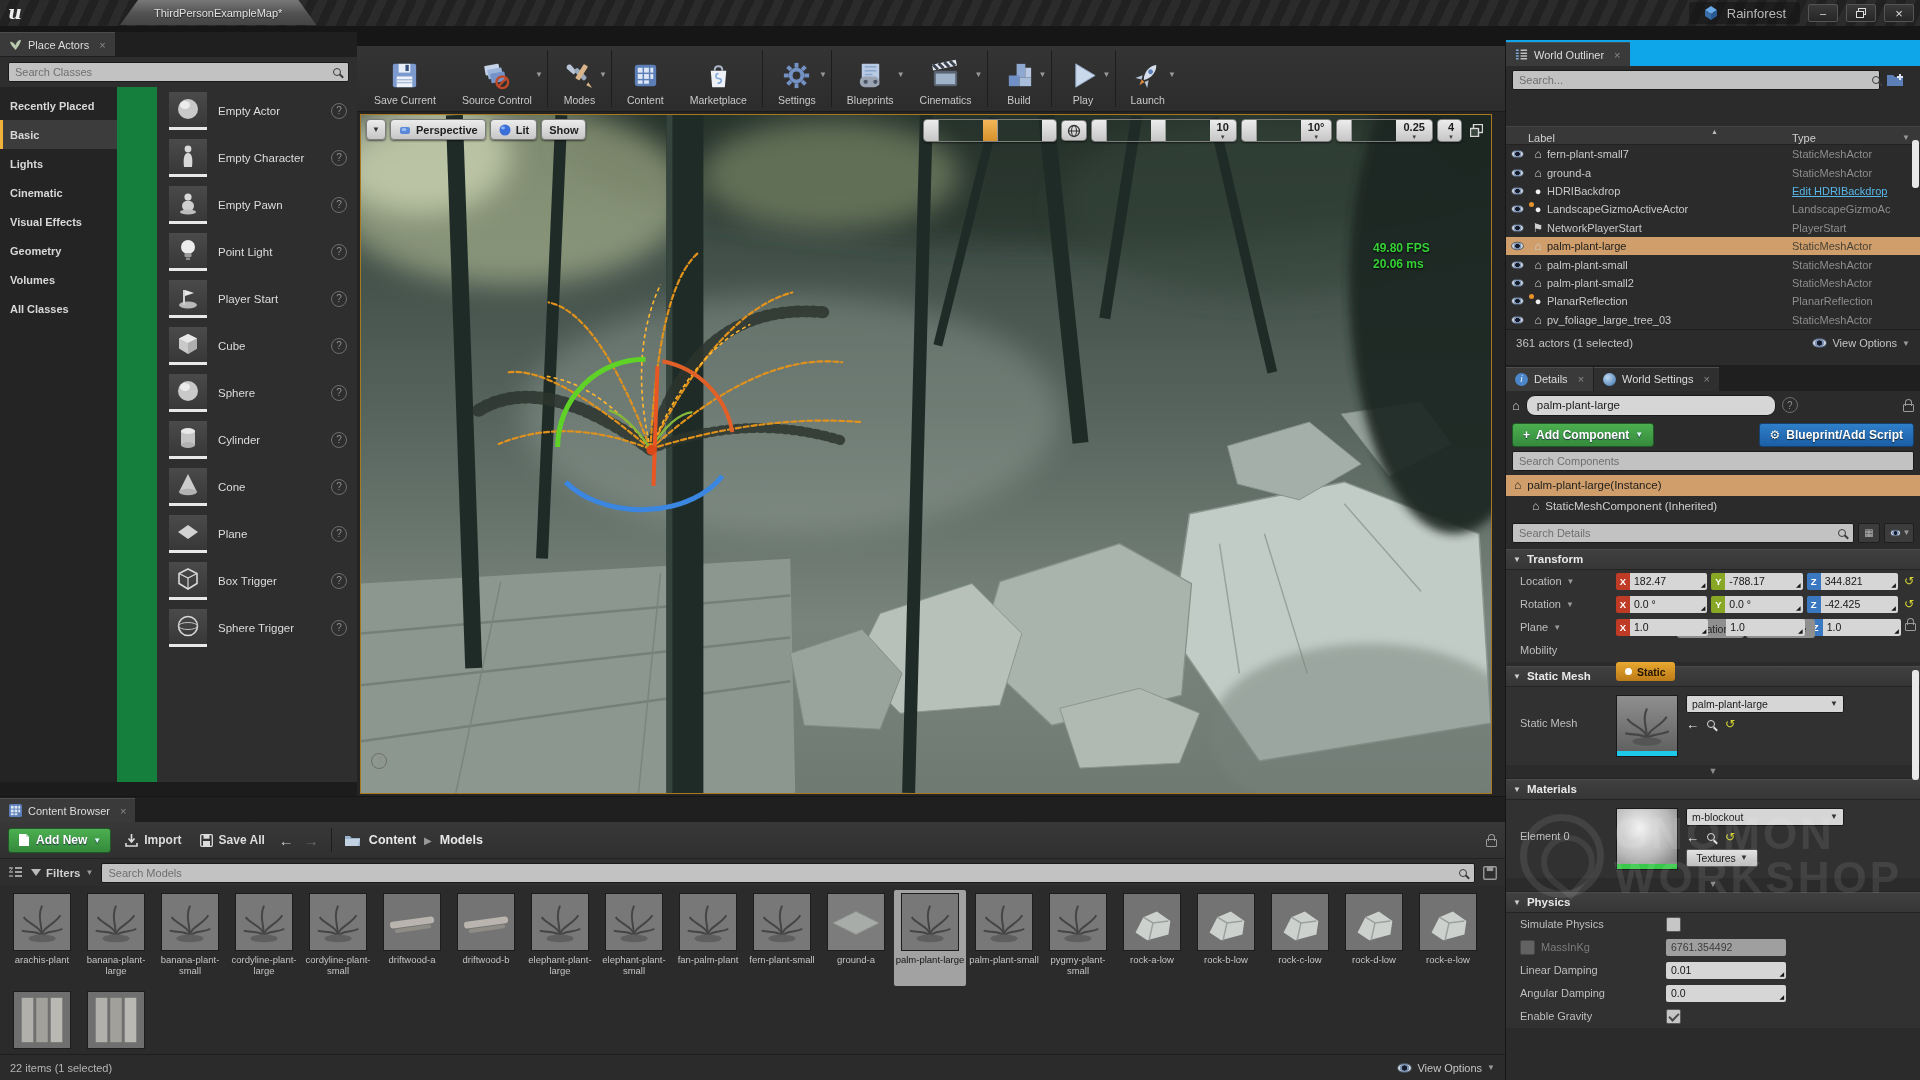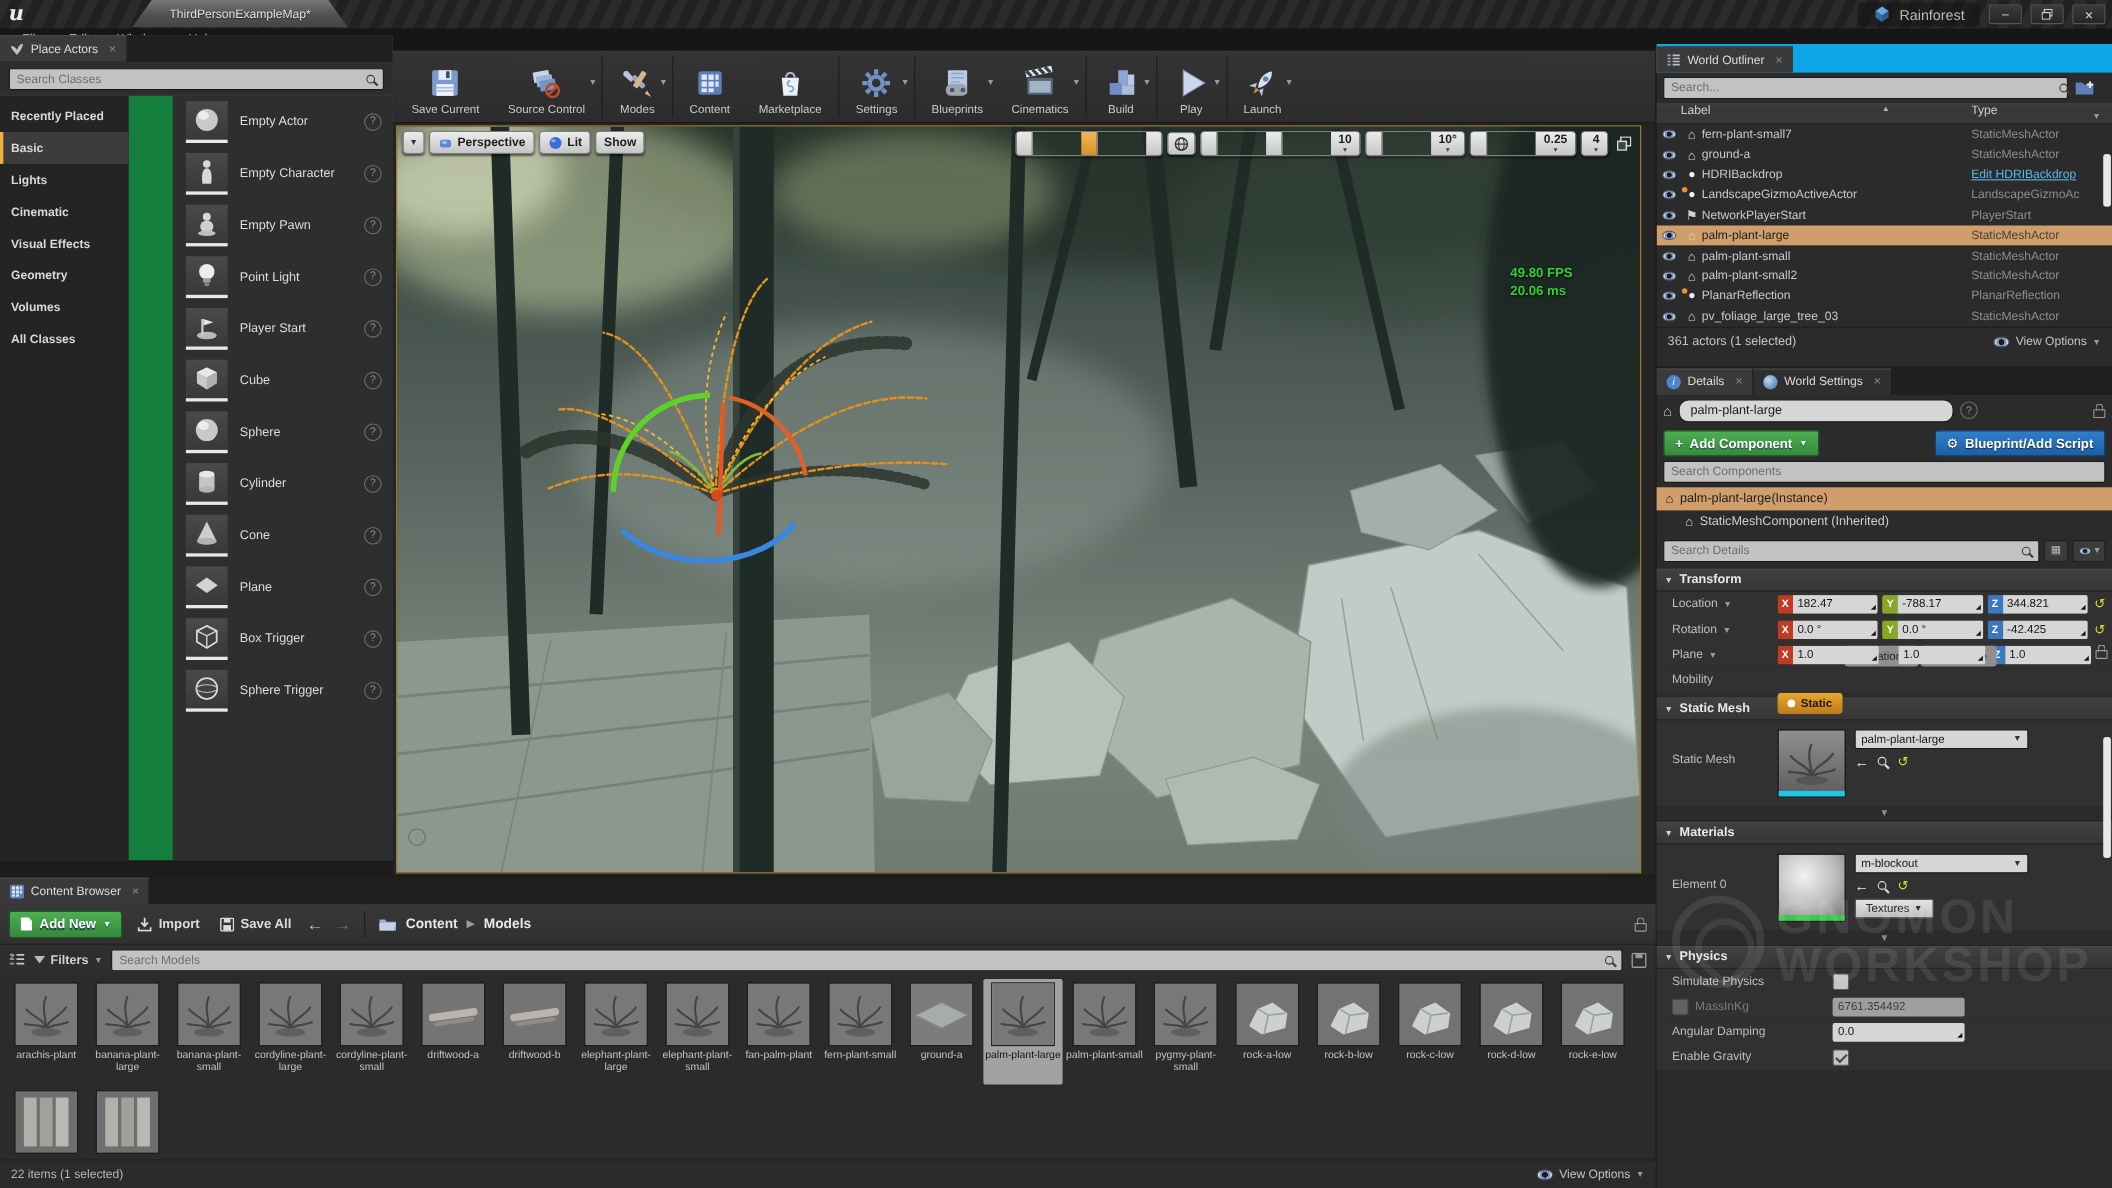--- a/index.html
+++ b/index.html
@@ -67,21 +67,21 @@
 .vp-pill{display:inline-flex;border:1px solid #7d7d7d;border-radius:4px;overflow:hidden;box-shadow:0 1px 2px rgba(0,0,0,.55);gap:44px;}
 .vp-pill .seg{height:21px;background:linear-gradient(#ececec,#c6c6c6);display:inline-flex;align-items:center;gap:3px;padding:0 7px;font-size:11px;font-weight:bold;color:#1d1d1d;border-right:1px solid #9a9a9a;}
 .vp-pill .seg:last-child{border-right:none;}
 .fps-box{position:absolute;left:1012px;top:126px;text-align:left;color:#35d035;font-size:12px;font-weight:bold;text-shadow:0 1px 2px #000;line-height:1.3;}
 .vp-help{position:absolute;left:10px;bottom:24px;}
 
 .right-panel{position:absolute;left:1505px;top:40px;width:415px;height:1040px;background:#2b2b2b;border-left:1px solid #161616;}
 .rp-tabstrip{height:26px;background:#0ea5e9;display:flex;align-items:flex-end;}
 .ol-search{display:flex;align-items:center;gap:6px;padding:4px 6px;position:relative;}
 .ol-search .mag{position:absolute;right:40px;}
-.ol-head{display:flex;height:19px;background:#383838;border-top:1px solid #444;border-bottom:1px solid #222;align-items:flex-start;font-size:11px;color:#d0d0d0;padding-left:22px;position:relative;}
+.ol-head{display:flex;height:19px;background:#383838;border-top:1px solid #444;border-bottom:1px solid #222;align-items:flex-end;font-size:11px;color:#d0d0d0;padding-left:22px;position:relative;margin-top:32px;}
 .ol-head .hl{flex:1;}.ol-head .ht{width:128px;}
 .sort-up{position:absolute;left:205px;top:1px;font-size:7px;color:#bbb;}
 .type-f{position:absolute;right:10px;top:6px;font-size:8px;color:#999;}
 .ol-rows{overflow:hidden;}
 .ol-row{display:flex;align-items:center;height:18.4px;padding-left:4px;font-size:11px;}
 .ol-row .eye{transform:scale(.85);margin-right:4px;}
 .ol-ic{width:18px;color:#cfcfcf;font-size:12px;text-align:center;flex:none;position:relative;}
 .ol-ic.sph{font-size:11px;color:#f0f0f0;}
 .ol-ic .dot{position:absolute;left:0;top:-1px;width:5px;height:5px;border-radius:50%;background:#e8922a;}
 .ol-label{flex:1;color:#c9c9c9;white-space:nowrap;overflow:hidden;}
@@ -995,20 +995,24 @@
     <div id="physics-rows">
         <div class="ph-row">
   <span class="ph-label">Simulate Physics</span>
           <span class="chk"></span>
         </div>
         <div class="ph-row">
   <span class="ph-label dim"><span class="chk dim"></span>MassInKg</span>
           <span class="ph-field dis">6761.354492</span>
         </div>
         <div class="ph-row">
+  <span class="ph-label">Linear Damping</span>
+          <span class="ph-field spin">0.01</span>
+        </div>
+        <div class="ph-row">
   <span class="ph-label">Angular Damping</span>
           <span class="ph-field spin">0.0</span>
         </div>
         <div class="ph-row">
   <span class="ph-label">Enable Gravity</span>
           <span class="chk on"></span>
         </div>
       </div>
 
     <div class="scrollthumb" style="right:1px;top:100px;height:48px;"></div>

